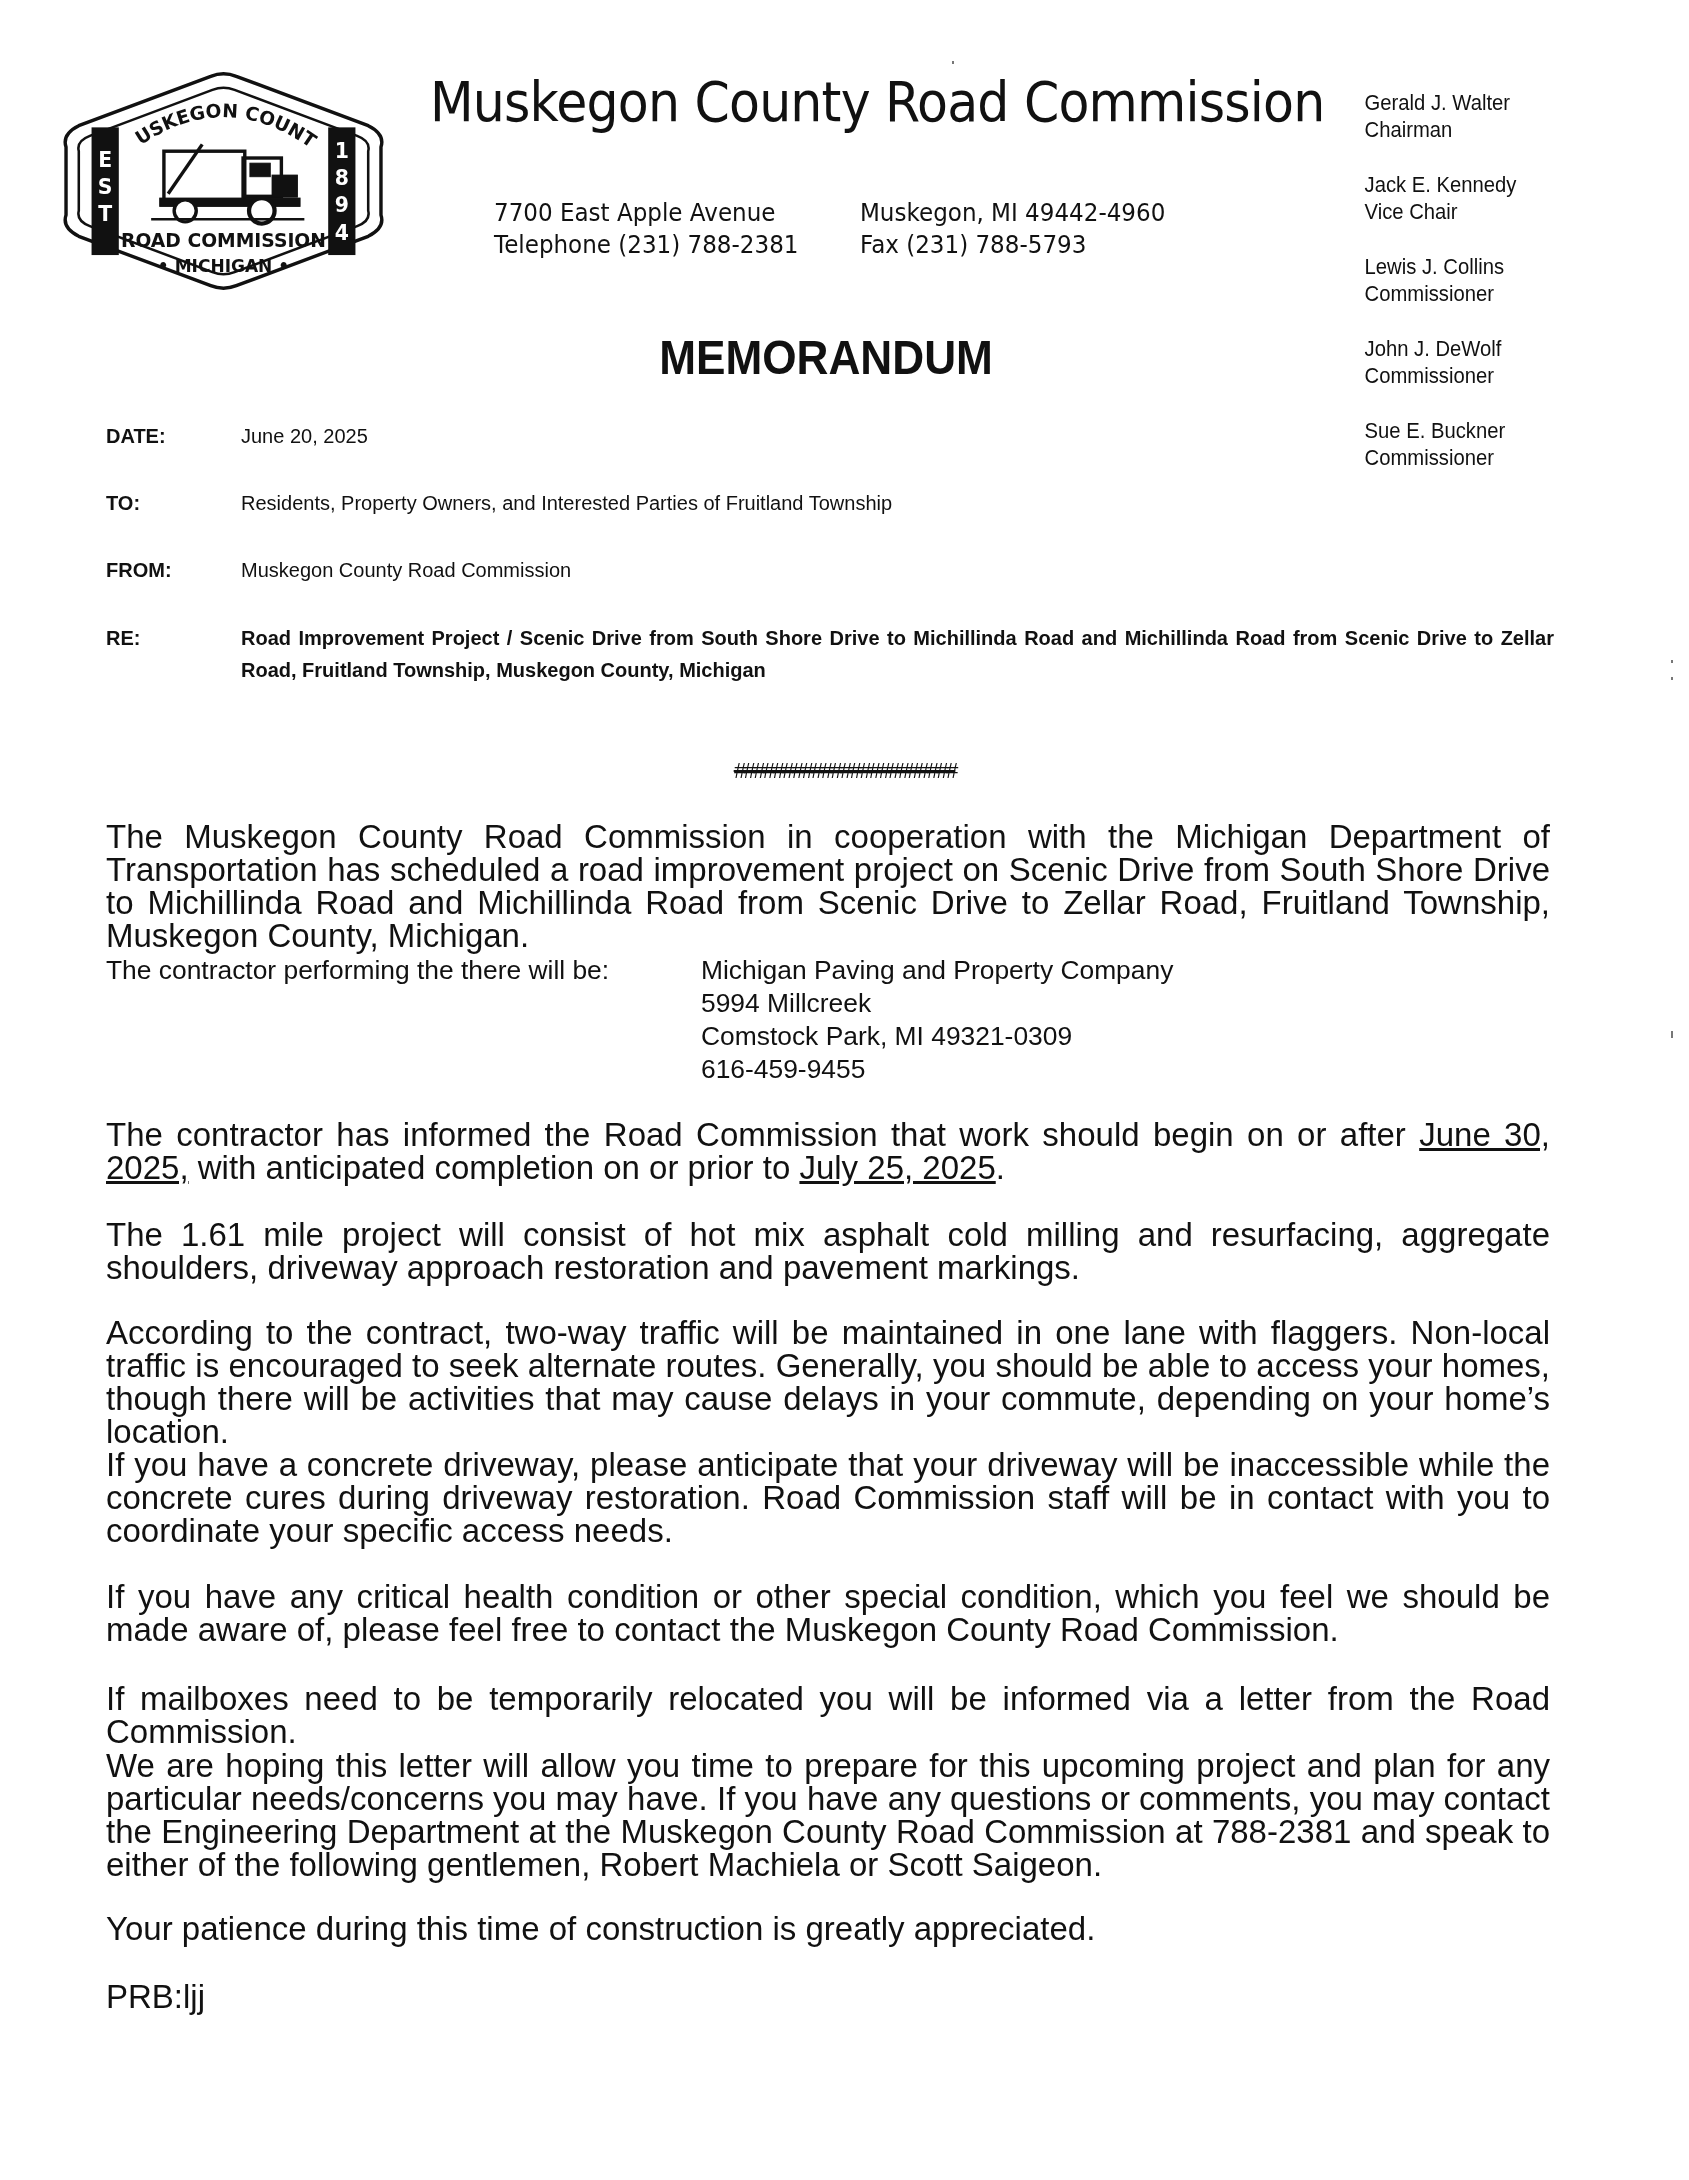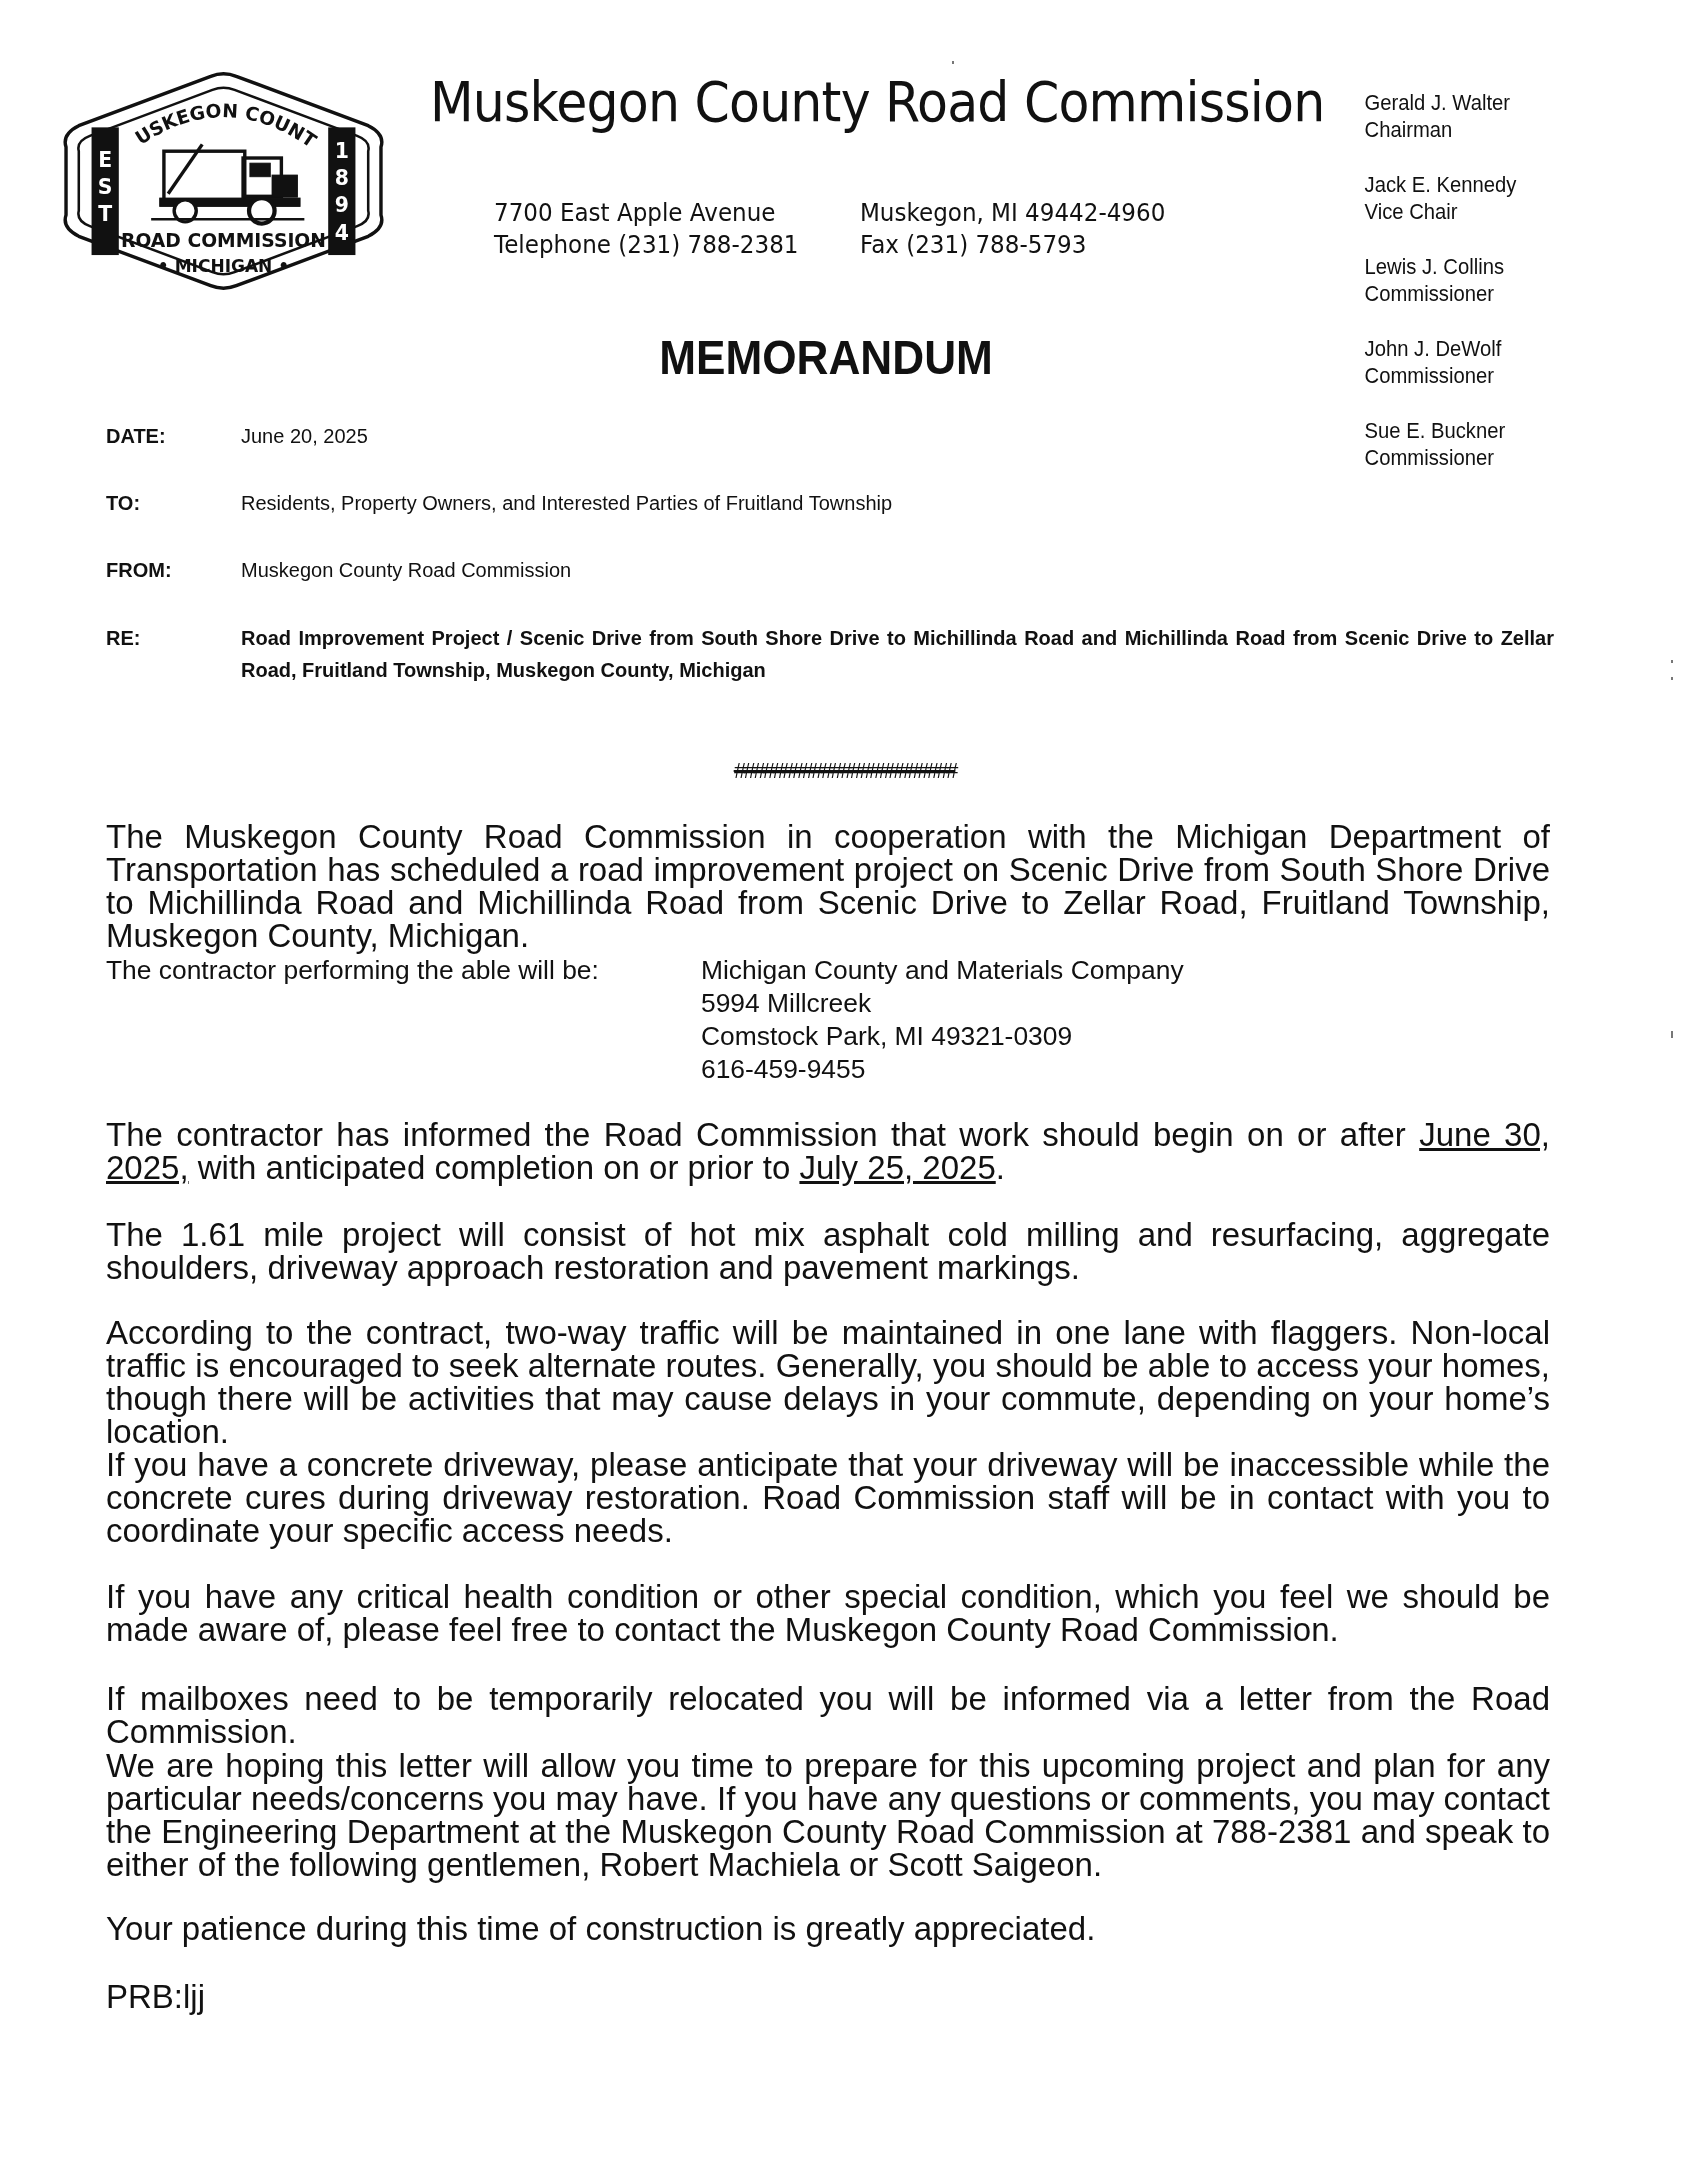--- a/index.html
+++ b/index.html
@@ -127,23 +127,23 @@
 <div class="abs hdr-row row-re">
   <span class="hdr-label">RE:</span>
   <span class="hdr-value bold">Road Improvement Project / Scenic Drive from South Shore Drive to Michillinda Road and Michillinda Road from Scenic Drive to Zellar Road, Fruitland Township, Muskegon County, Michigan</span>
 </div>
 
 <div class="abs separator">#######################</div>
 
 <div class="abs para p1">The Muskegon County Road Commission in cooperation with the Michigan Department of Transportation has scheduled a road improvement project on Scenic Drive from South Shore Drive to Michillinda Road and Michillinda Road from Scenic Drive to Zellar Road, Fruitland Township, Muskegon County, Michigan.</div>
 
 <div class="abs contractor">
-  <span class="contractor-label">The contractor performing the able will be:</span>
+  <span class="contractor-label">The contractor performing the there will be:</span>
   <div class="contractor-info">
-    <div>Michigan County and Materials Company</div>
+    <div>Michigan Paving and Property Company</div>
     <div>5994 Millcreek</div>
     <div>Comstock Park, MI 49321-0309</div>
     <div>616-459-9455</div>
   </div>
 </div>
 
 <div class="abs para p-dates"><span>The contractor has informed the Road Commission that work should begin on or after </span><span class="u">June 30, 2025,</span><span> with anticipated completion on or prior to </span><span class="u">July 25, 2025</span><span>.</span></div>
 
 <div class="abs para p-scope">The 1.61 mile project will consist of hot mix asphalt cold milling and resurfacing, aggregate shoulders, driveway approach restoration and pavement markings.</div>
 <div class="abs para p-traffic">According to the contract, two-way traffic will be maintained in one lane with flaggers.  Non-local traffic is encouraged to seek alternate routes.  Generally, you should be able to access your homes, though there will be activities that may cause delays in your commute, depending on your home’s location.</div>

